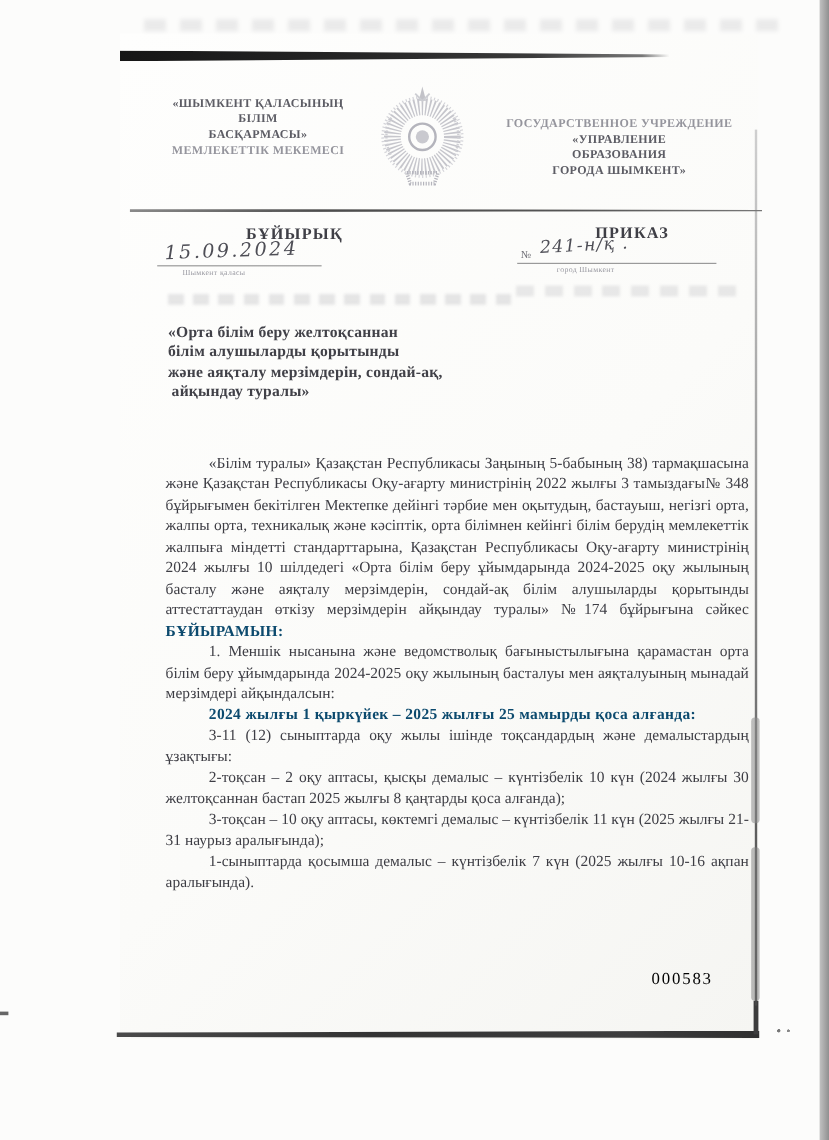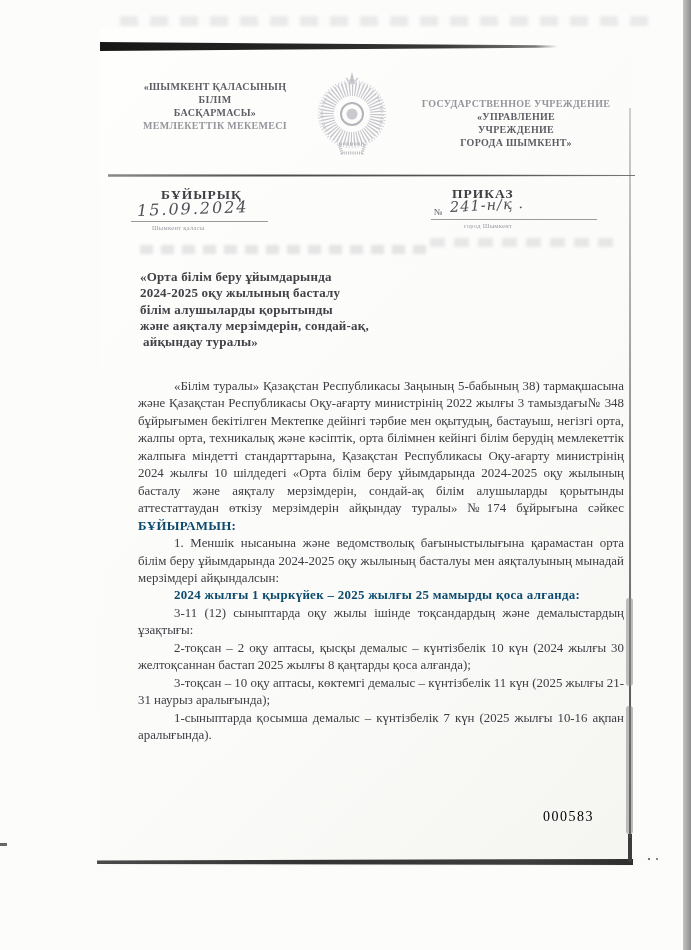--- a/index.html
+++ b/index.html
@@ -54,21 +54,21 @@
   .org-kk{left:115px;top:80px;}
   .org-ru{left:406px;top:79px;width:220px;margin-top:18px;}
   .org .lite{color:#95959d;font-weight:bold;}
   .emblem{left:312px;top:68px;width:80px;height:90px;}
   .header-rule{
     left:108px;top:174px;width:527px;height:3px;
     background:linear-gradient(to right,#8a8a8a,#4d4d4d 30%,#555 70%,#777);
     clip-path:polygon(0 10%,100% 30%,100% 70%,0 90%);
   }
   
-  .order-title{font-weight:bold;font-size:13.5px;letter-spacing:1px;color:#3f3f46;}
+  .order-title{font-weight:bold;font-size:13.5px;letter-spacing:1px;color:#3f3f46;margin-left:44px;}
   .t-kk{left:161px;top:187px;}
   .t-ru{left:452px;top:186px;}
   .handwrite{
     font-family:"DejaVu Serif", serif;font-style:italic;color:#4e4e56;
     font-size:16px;letter-spacing:2px;transform:rotate(-2deg);
   }
   .hw-date{left:137px;top:199px;}
   .hw-num{left:450px;top:197px;font-size:14.5px;letter-spacing:1px;transform:rotate(-3deg);}
   .num-sign{left:434px;top:207px;font-size:9px;color:#6a6a72;}
   .uline{height:1px;background:#9a9a9a;}
@@ -125,41 +125,40 @@
       <path d="M34 10 L40 16 L46 10" fill="none" stroke="#cccdd2" stroke-width="1.5"></path>
       <path d="M27 76 L53 76 L50 85 L30 85 Z" fill="none" stroke="#b4b4bc" stroke-width="3" stroke-dasharray="1 1.2"></path>
       <path d="M14 30 Q6 46 14 62" fill="none" stroke="#cfcfd4" stroke-width="2" stroke-dasharray="1.2 1.6"></path>
       <path d="M66 30 Q74 46 66 62" fill="none" stroke="#cfcfd4" stroke-width="2" stroke-dasharray="1.2 1.6"></path>
     </svg>
   </div>
 
   <div class="abs org org-ru">
     <div class="lite">ГОСУДАРСТВЕННОЕ УЧРЕЖДЕНИЕ</div>
     <div>«УПРАВЛЕНИЕ</div>
-    <div>УЧРЕЖДЕНИЕ</div>
+    <div>ОБРАЗОВАНИЯ</div>
     <div>ГОРОДА ШЫМКЕНТ»</div>
   </div>
 
   <div class="abs header-rule"></div>
 
   <div class="abs order-title t-kk">БҰЙЫРЫҚ</div>
   <div class="abs order-title t-ru">ПРИКАЗ</div>
 
   <div class="abs handwrite hw-date">15.09.2024</div>
   <div class="abs uline ul-date"></div>
   <div class="abs place place-kk">Шымкент қаласы</div>
 
   <div class="abs num-sign">№</div>
   <div class="abs handwrite hw-num">241-н/қ .</div>
   <div class="abs uline ul-num"></div>
   <div class="abs place place-ru">город Шымкент</div>
 
   <div class="abs subject">
-    <div>«Орта білім беру ұйымдарында</div>
-    <div>2024-2025 оқу жылының басталу</div>
+    <div>«Орта білім беру желтоқсаннан</div>
     <div>білім алушыларды қорытынды</div>
     <div>және аяқталу мерзімдерін, сондай-ақ,</div>
     <div class="ln6">айқындау туралы»</div>
   </div>
 
   <div class="abs body-text">
     <p><span>«Білім туралы» Қазақстан Республикасы Заңының 5-бабының 38) тармақшасына және Қазақстан Республикасы Оқу-ағарту министрінің 2022 жылғы 3 тамыздағы№ 348 бұйрығымен бекітілген Мектепке дейінгі тәрбие мен оқытудың, бастауыш, негізгі орта, жалпы орта, техникалық және кәсіптік, орта білімнен кейінгі білім берудің мемлекеттік жалпыға міндетті стандарттарына, Қазақстан Республикасы Оқу-ағарту министрінің 2024 жылғы 10 шілдедегі «Орта білім беру ұйымдарында 2024-2025 оқу жылының басталу және аяқталу мерзімдерін, сондай-ақ білім алушыларды қорытынды аттестаттаудан өткізу мерзімдерін айқындау туралы» №174 бұйрығына сәйкес</span> <b>БҰЙЫРАМЫН:</b></p>
     <p>1. Меншік нысанына және ведомстволық бағыныстылығына қарамастан орта білім беру ұйымдарында 2024-2025 оқу жылының басталуы мен аяқталуының мынадай мерзімдері айқындалсын:</p>
     <p><b>2024 жылғы 1 қыркүйек – 2025 жылғы 25 мамырды қоса алғанда:</b></p>
     <p>3-11 (12) сыныптарда оқу жылы ішінде тоқсандардың және демалыстардың ұзақтығы:</p>

